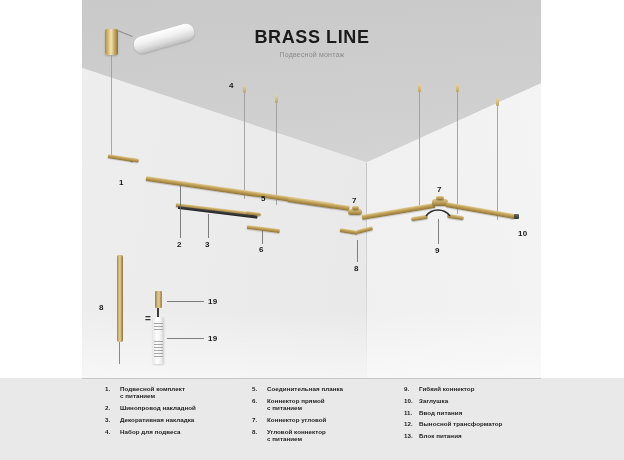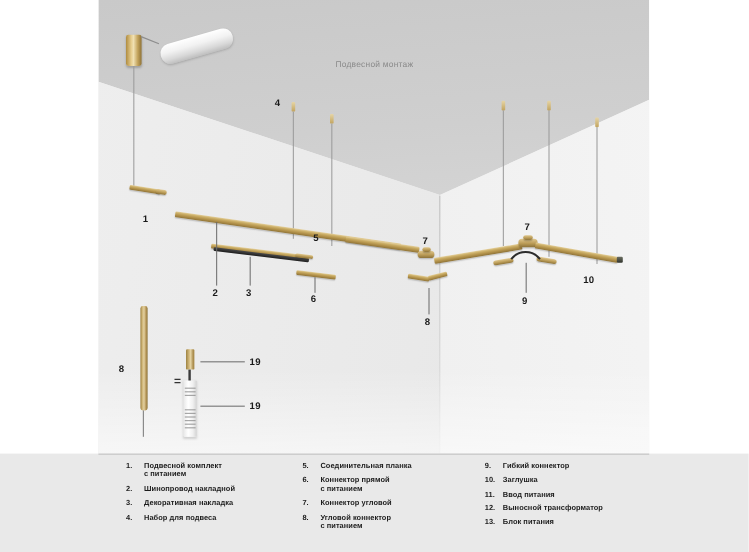--- a/index.html
+++ b/index.html
@@ -189,30 +189,31 @@
 
   <div class="lbl" style="left:352px;top:196px;">7</div>
   <div class="lbl" style="left:437px;top:185px;">7</div>
 
   <div class="lead v" style="left:357px;top:240px;height:22px;"></div>
   <div class="lbl" style="left:354px;top:264px;">8</div>
 
   <div class="lead v" style="left:438px;top:219px;height:25px;"></div>
   <div class="lbl" style="left:435px;top:246px;">9</div>
 
-  <div class="lbl" style="left:486px;top:229px;">10</div>
+  <div class="lbl" style="left:518px;top:229px;">10</div>
 
   <div class="lead h" style="left:167px;top:301px;width:37px;"></div>
   <div class="lbl" style="left:208px;top:297px;">19</div>
 
   <div class="lead h" style="left:167px;top:338px;width:37px;"></div>
   <div class="lbl" style="left:208px;top:334px;">19</div>
 
   <div class="lbl" style="left:99px;top:303px;">8</div>
 
+  <div id="title">BRASS LINE</div>
   <div id="subtitle">Подвесной монтаж</div>
 
   <div id="legend">
     <div class="divider"></div>
     <div class="lgcol" id="lgcol0" style="left:105px;width:145px;">
         <div class="lgrow">
           <div class="lgnum">1.</div>
           <div class="lgtxt">Подвесной комплект<br>с питанием</div>
         </div>
         <div class="lgrow">

